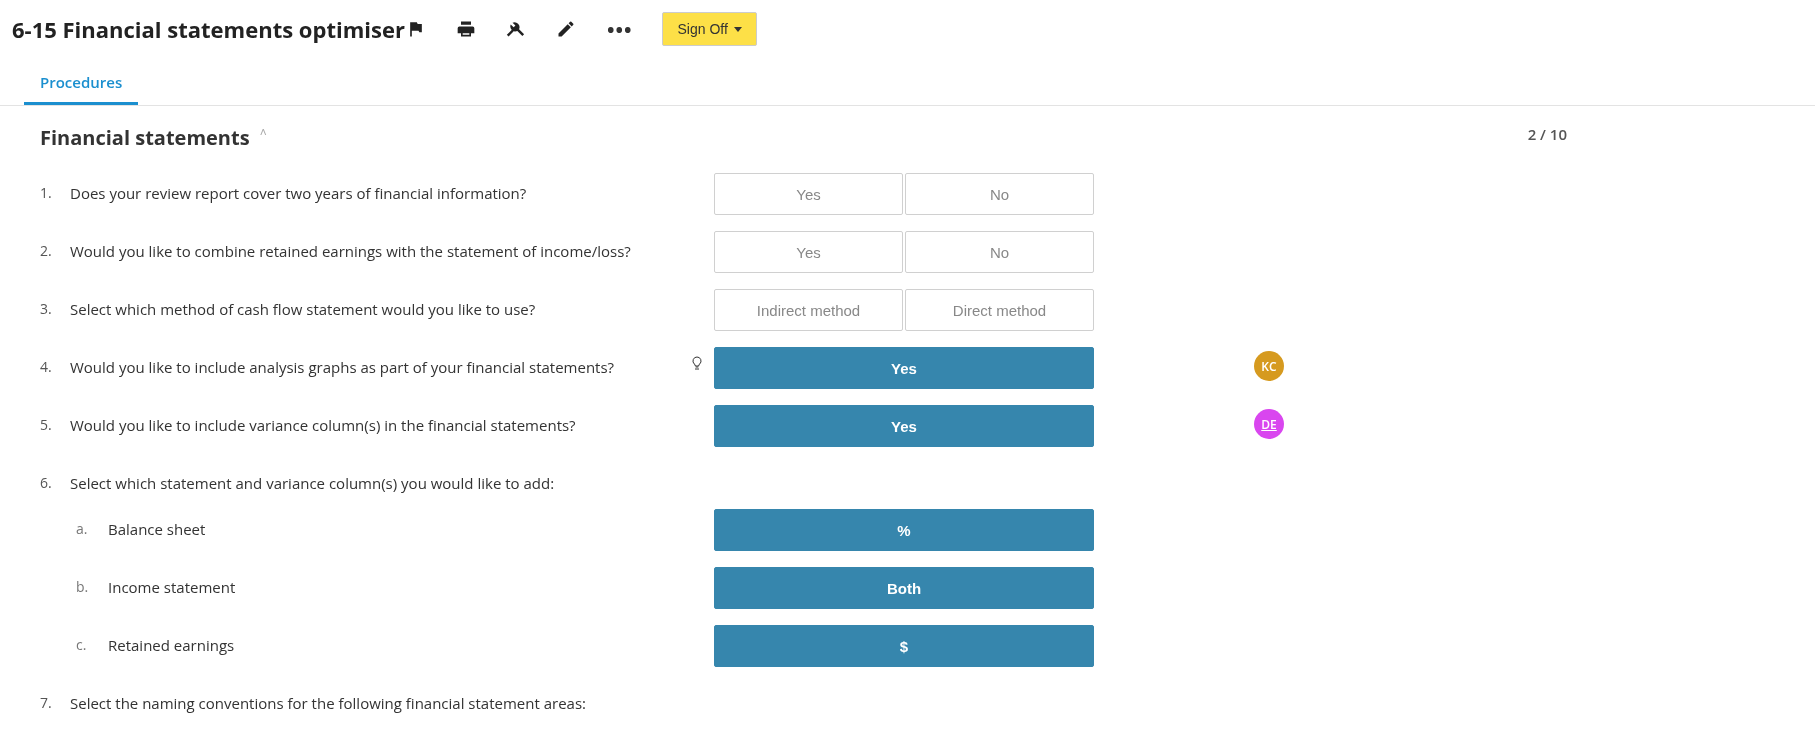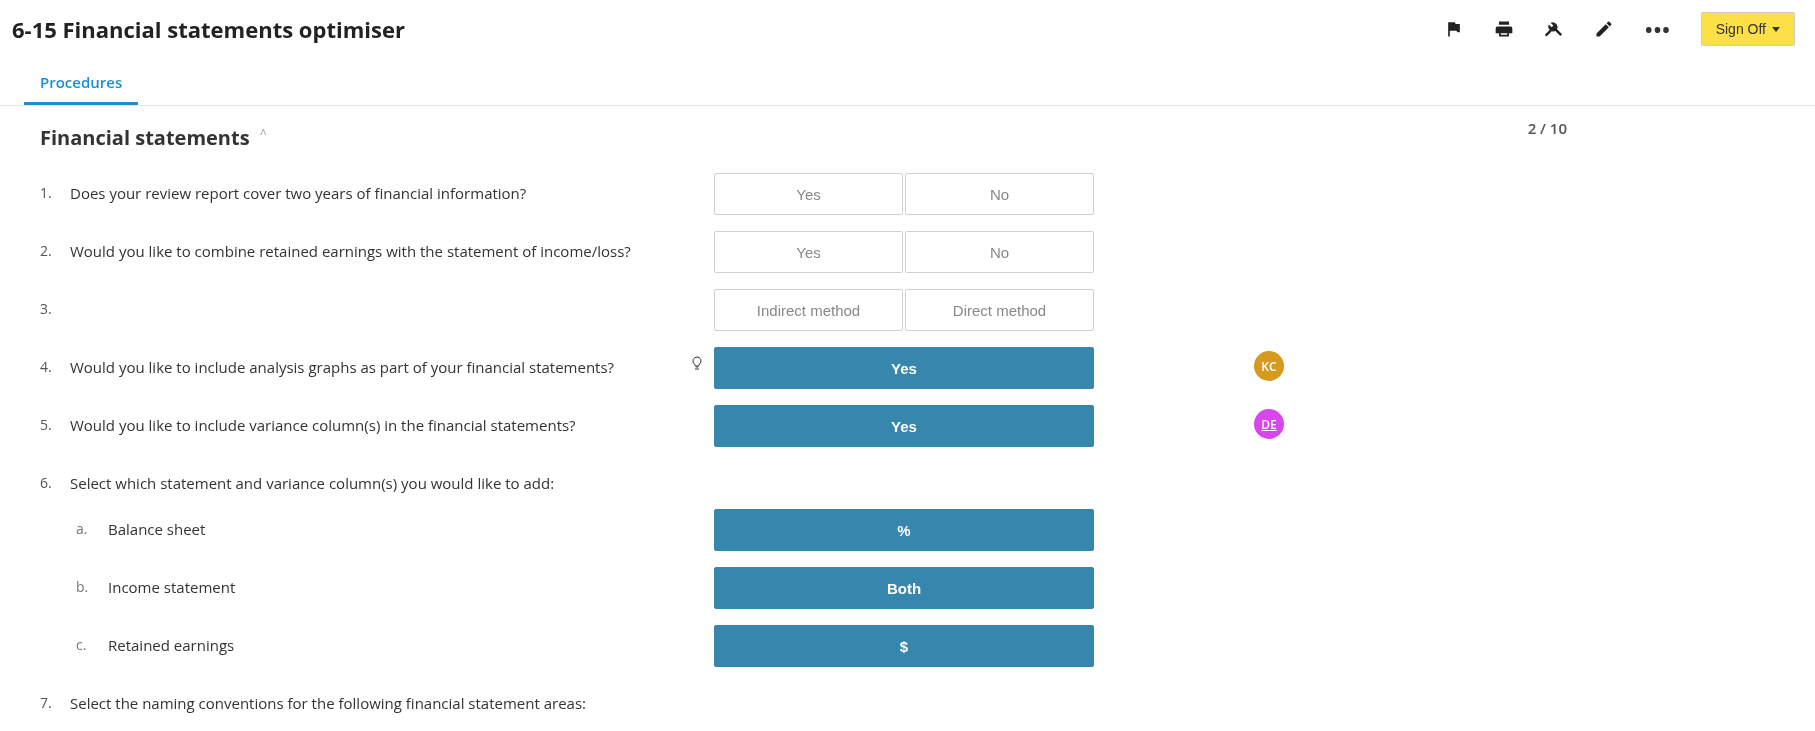--- a/index.html
+++ b/index.html
@@ -5,21 +5,21 @@
   * { box-sizing: border-box; margin: 0; padding: 0; }
   body {
     font-family: "Segoe UI", "Open Sans", Arial, sans-serif;
     font-size: 14px;
     color: #333;
     background: #fff;
   }
   .header {
     display: flex;
     align-items: center;
-    justify-content: space-between;
+    justify-content: flex-start;
     padding: 12px 20px 6px 12px;
   }
   .page-title {
     font-size: 22px;
     font-weight: 700;
     color: #222;
   }
   .toolbar {
     display: flex;
     align-items: center;
@@ -97,21 +97,21 @@
     color: #aaa;
     font-size: 12px;
     cursor: pointer;
   }
   .progress {
     font-size: 15px;
     color: #555;
     font-weight: 600;
     position: absolute;
     right: 248px;
-    top: 12px;
+    top: 18px;
   }
   .question-row {
     display: flex;
     align-items: flex-start;
     padding: 8px 0;
     min-height: 44px;
   }
   .q-left {
     width: 640px;
     display: flex;
@@ -249,20 +249,21 @@
     <div class="q-hint"></div>
     <div class="q-controls">
       <button class="opt-btn">Yes</button>
       <button class="opt-btn">No</button>
     </div>
   </div>
 
   <div class="question-row">
     <div class="q-left">
       <span class="q-num">3.</span>
+      <span class="q-text">Select which method of cash flow statement would you like to use?</span>
     </div>
     <div class="q-hint"></div>
     <div class="q-controls">
       <button class="opt-btn">Indirect method</button>
       <button class="opt-btn">Direct method</button>
     </div>
   </div>
 
   <div class="question-row">
     <div class="q-left">

